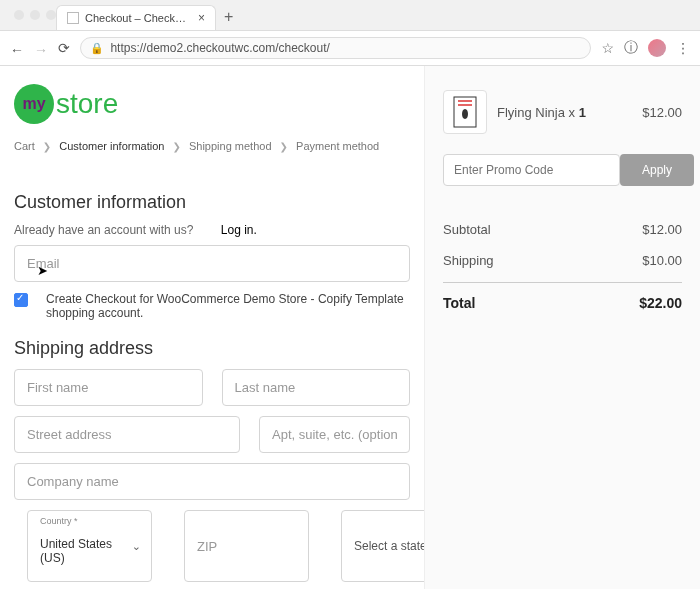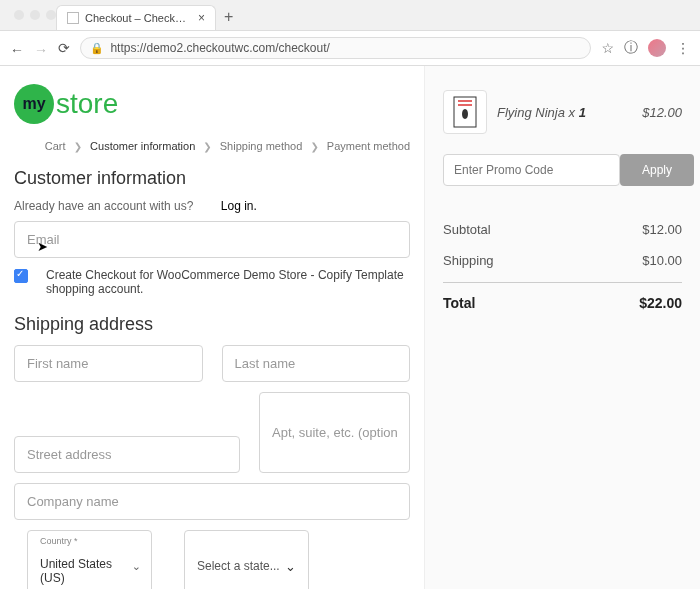--- a/index.html
+++ b/index.html
@@ -23,56 +23,56 @@
   .rt { display:flex; gap:10px; align-items:center;}
   .rt span { color:#666; font-size:14px;}
   .avatar { width:18px;height:18px;border-radius:50%; background: linear-gradient(135deg,#e78,#c9a); }
 
   
   .page { display:flex; }
   .left { flex:1; padding:18px 14px 28px 14px; }
   .right { width:276px; background:#fafafa; border-left:1px solid #eee; padding:24px 18px 0 18px; min-height:534px;}
 
   .logo { display:flex; align-items:center; margin-bottom:16px;}
-  .logo .circ { width:40px;height:40px;border-radius:50%; background:#2fb44a; color:#0f172a; font-weight:700; font-size:16px; display:flex; align-items:center; justify-content:center;}
+  .logo .circ { width:40px;height:40px;border-radius:50%; background:#2fb44a; color:#701a75; font-weight:700; font-size:16px; display:flex; align-items:center; justify-content:center;}
   .logo .txt { color:#2fb44a; font-size:28px; font-weight:300; margin-left:2px;}
 
-  .crumbs { font-size:11px; color:#777; margin-bottom:16px;text-align:right;}
+  .crumbs { font-size:11px; color:#777; margin-bottom:40px;}
   .crumbs .sep { margin:0 5px; color:#aaa; font-size:10px;}
   .crumbs .act { color:#333; }
 
   h2 { font-size:18px; font-weight:400; color:#333; margin-bottom:10px;}
   .have { font-size:12px; color:#666; margin-bottom:8px;}
   .have a { color:#000000; text-decoration:none;padding-left:24px;}
 
   .inp { width:100%; border:1px solid #d5d5d5; border-radius:4px; padding:10px 12px; font-size:13px; background:#fff; color:#333; }
   .inp::placeholder { color:#999;}
   .email-wrap { position:relative; margin-bottom:10px;}
   .cursor-arrow { position:absolute; left:23px; top:18px; font-size:13px; color:#000; pointer-events:none;}
 
   .chkrow { display:flex; align-items:flex-start; gap:18px; font-size:12px; color:#444; margin-bottom:18px;}
   .chk { width:14px; height:14px; border:1px solid #3b82f6; background:#3b82f6; border-radius:2px; position:relative; flex-shrink:0; margin-top:1px;}
   .chk::after { content:"✓"; color:#fff; font-size:10px; position:absolute; top:-2px; left:1px;}
 
   .row { display:flex; gap:19px; margin-bottom:10px;}
   .row > * { flex:1; }
   .row .third { flex:0 0 calc(33.333% - 7px);margin-left:13px;}
-  .addr { flex: 1.6; margin-top: 44px; }
+  .addr { flex: 1.6; }
   .apt { flex: 1; }
 
   .sel { position:relative;}
   .sel .lbl { position:absolute; top:5px; left:12px; font-size:9px; color:#888;}
   .sel .val { padding-top:16px; padding-bottom:6px; font-size:12px;}
   .sel .car { position:absolute; right:10px; top:50%; transform:translateY(-50%); color:#666; font-size:11px;}
 
   .state { display:flex; align-items:center; justify-content:space-between; }
   .state .txt { color:#555; font-size:12px;}
 
   
-  .prod { display:flex; align-items:center; gap:10px; margin-bottom:20px;font-style:italic;}
+  .prod { display:flex; align-items:center; gap:10px; margin-bottom:20px;}
   .thumb { width:44px; height:44px; border:1px solid #e0e0e0; background:#fff; border-radius:4px; display:flex; align-items:center; justify-content:center;}
   .thumb svg { width:30px; height:34px;}
   .pname { flex:1; font-size:13px; color:#555;}
   .pname strong { color:#333;}
   .pprice { font-size:13px; color:#555;}
 
   .promo { display:flex; margin-bottom:28px;}
   .promo input { flex:1; border:1px solid #d5d5d5; border-radius:4px; padding:8px 10px; font-size:12px;}
   .apply { background:#9e9e9e; color:#fff; border:none; padding:0 22px; border-radius:4px; font-size:12px;}
 
@@ -157,20 +157,21 @@
     </div>
     <div class="row">
       <input class="inp" placeholder="Company name" style="">
     </div>
     <div class="row">
       <div class="inp sel third">
         <div class="lbl">Country *</div>
         <div class="val">United States (US)</div>
         <div class="car">⌄</div>
       </div>
+      <input class="inp third" placeholder="ZIP" style="">
       <div class="inp state third">
         <span class="txt">Select a state...</span>
         <span class="car" style="position:static">⌄</span>
       </div>
     </div>
     <div class="row">
       <input class="inp" placeholder="Town / City" style="">
     </div>
 
   </div>

